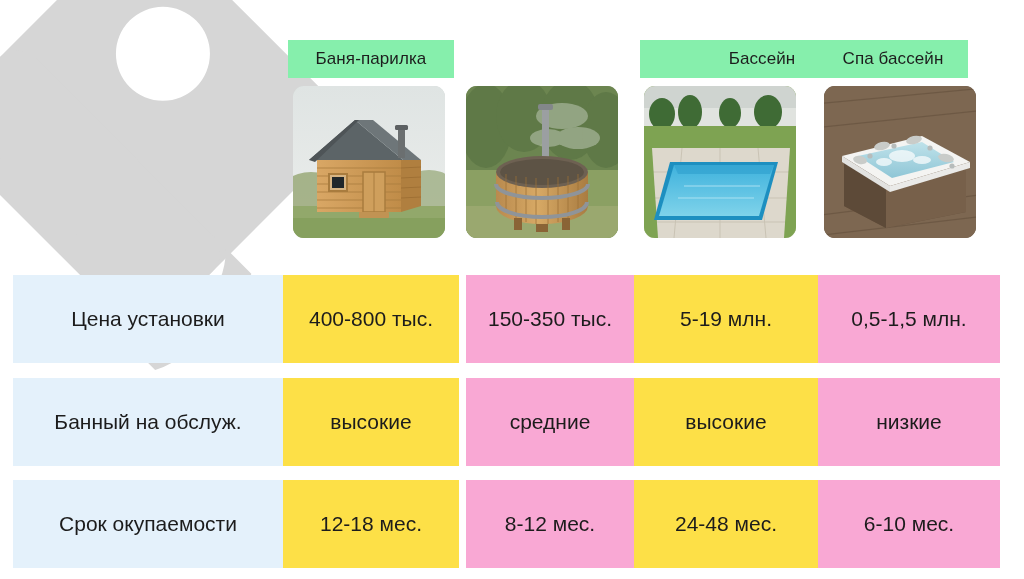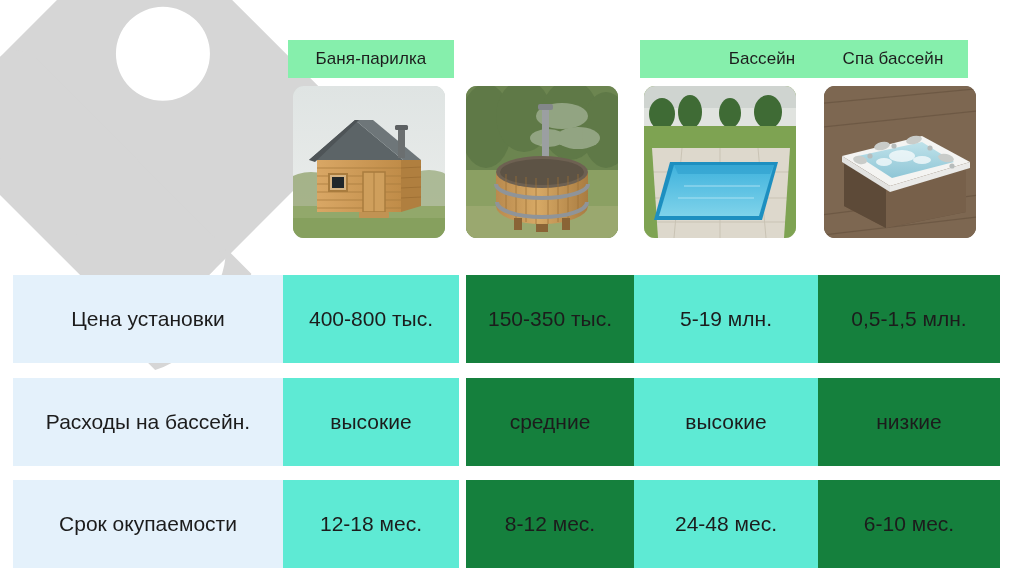--- a/index.html
+++ b/index.html
@@ -96,22 +96,22 @@
     align-items: center;
     justify-content: center;
     font-size: 21px;
     color: #1c1c1c;
     white-space: nowrap;
     margin-top: 20px;
   }
   .cell-label {
     background: #e4f1fb;
   }
-  .cell-a { background: #5eead4; }
-  .cell-b { background: #15803d; }
+  .cell-a { background: #fde047; }
+  .cell-b { background: #f9a8d4; }
 
   
   .c-label { left: 13px;  width: 270px; }
   .c-0     { left: 283px; width: 176px; }
   .c-1     { left: 466px; width: 168px; }
   .c-2     { left: 634px; width: 184px; }
   .c-3     { left: 818px; width: 182px; }
 
   
   .h-0 { left: 288px; width: 166px; }
@@ -372,21 +372,21 @@
 
     <div class="data-row row1">
       <div class="cell cell-label c-label">Цена установки</div>
       <div class="cell cell-a c-0">400-800 тыс.</div>
       <div class="cell cell-b c-1">150-350 тыс.</div>
       <div class="cell cell-a c-2">5-19 млн.</div>
       <div class="cell cell-b c-3">0,5-1,5 млн.</div>
     </div>
 
     <div class="data-row row2">
-      <div class="cell cell-label c-label">Расходы на бассейн.</div>
+      <div class="cell cell-label c-label">Банный на обслуж.</div>
       <div class="cell cell-a c-0">высокие</div>
       <div class="cell cell-b c-1">средние</div>
       <div class="cell cell-a c-2">высокие</div>
       <div class="cell cell-b c-3">низкие</div>
     </div>
 
     <div class="data-row row3">
       <div class="cell cell-label c-label">Срок окупаемости</div>
       <div class="cell cell-a c-0">12-18 мес.</div>
       <div class="cell cell-b c-1">8-12 мес.</div>

